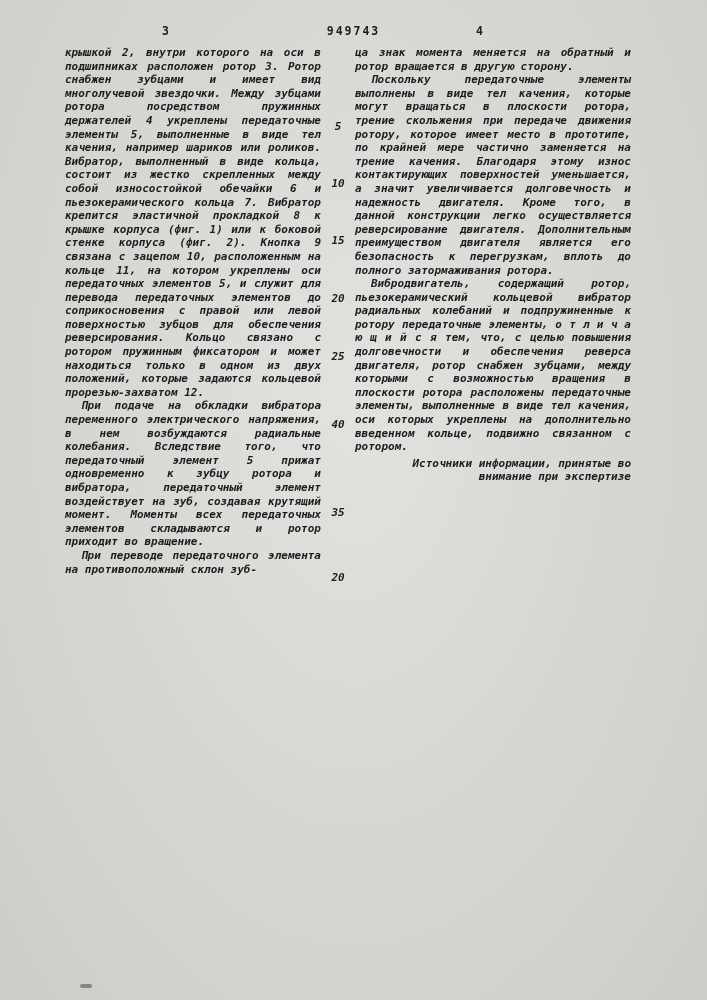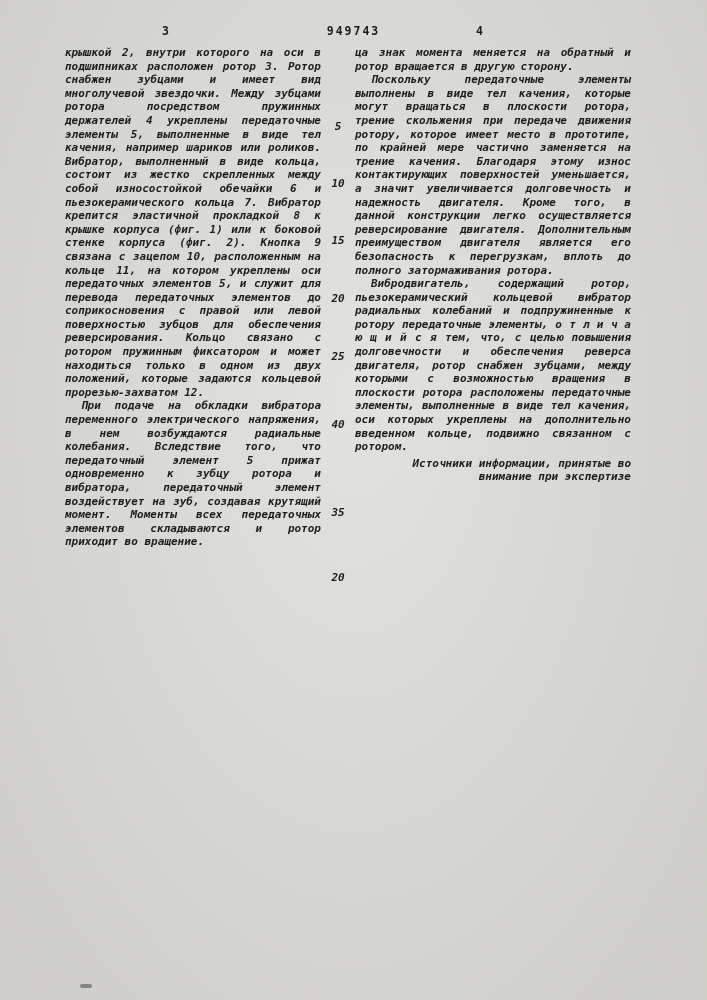--- a/index.html
+++ b/index.html
@@ -54,20 +54,21 @@
     <span class="pg-left">3</span>
     <span class="patent-no">949743</span>
     <span class="pg-right">4</span>
   </div>
 
   <div class="body-cols">
 
     <div class="col-left">
       <p>крышкой 2, внутри которого на оси в подшипниках расположен ротор 3. Ротор снабжен зубцами и имеет вид многолучевой звездочки. Между зубцами ротора посредством пружинных держателей 4 укреплены передаточные элементы 5, выполненные в виде тел качения, например шариков или роликов. Вибратор, выполненный в виде кольца, состоит из жестко скрепленных между собой износостойкой обечайки 6 и пьезокерамического кольца 7. Вибратор крепится эластичной прокладкой 8 к крышке корпуса (фиг. 1) или к боковой стенке корпуса (фиг. 2). Кнопка 9 связана с зацепом 10, расположенным на кольце 11, на котором укреплены оси передаточных элементов 5, и служит для перевода передаточных элементов до соприкосновения с правой или левой поверхностью зубцов для обеспечения реверсирования. Кольцо связано с ротором пружинным фиксатором и может находиться только в одном из двух положений, которые задаются кольцевой прорезью-захватом 12.</p>
       <p class="indent">При подаче на обкладки вибратора переменного электрического напряжения, в нем возбуждаются радиальные колебания. Вследствие того, что передаточный элемент 5 прижат одновременно к зубцу ротора и вибратора, передаточный элемент воздействует на зуб, создавая крутящий момент. Моменты всех передаточных элементов складываются и ротор приходит во вращение.</p>
+      <p class="indent">При переводе передаточного элемента на противоположный склон зуб-</p>
     </div>
 
     <div class="gutter">
       <span class="ln ln1">5</span>
       <span class="ln ln2">10</span>
       <span class="ln ln3">15</span>
       <span class="ln ln4">20</span>
       <span class="ln ln5">25</span>
       <span class="ln ln6">40</span>
       <span class="ln ln7">35</span>

